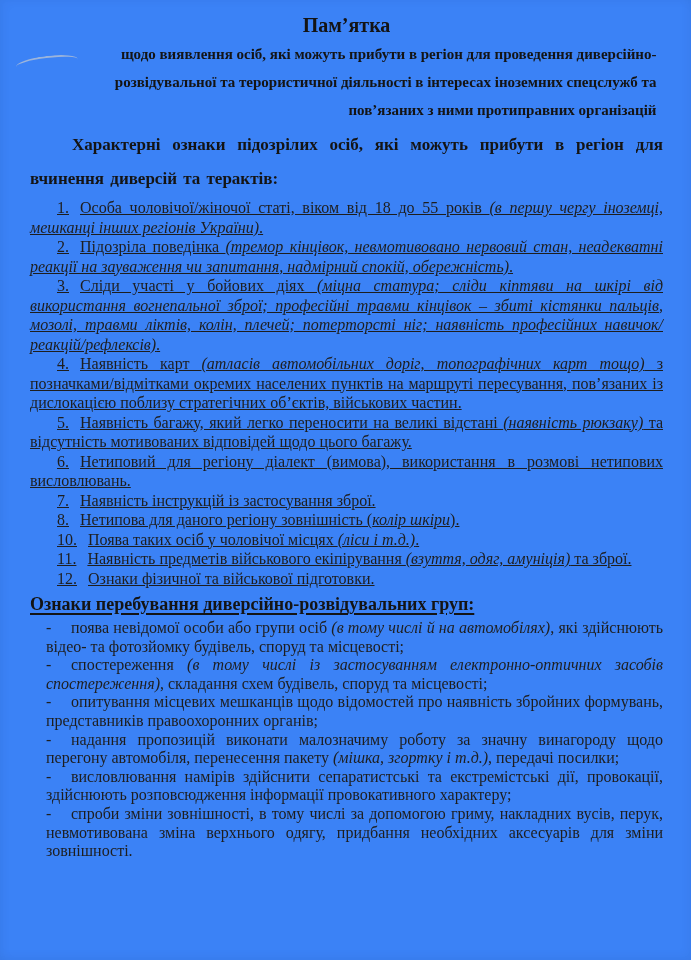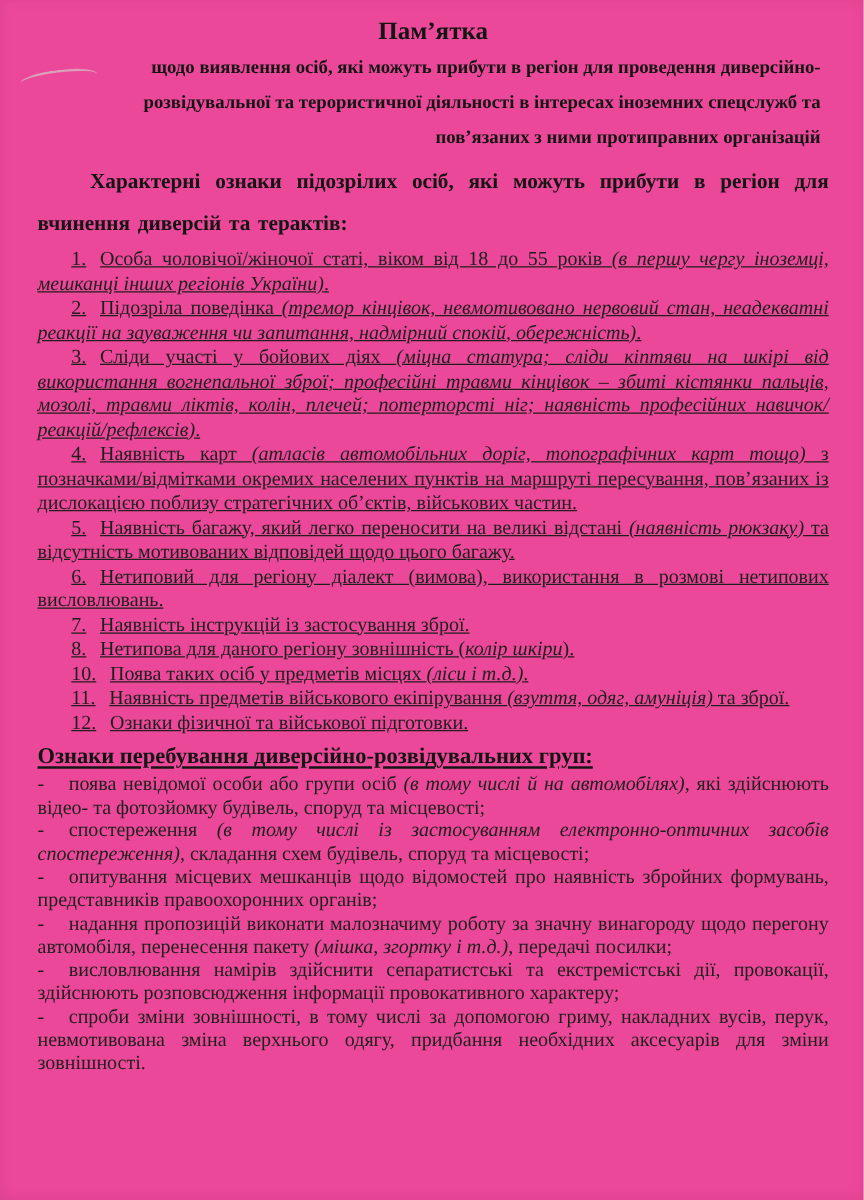--- a/index.html
+++ b/index.html
@@ -6,21 +6,21 @@
     margin: 0;
     padding: 0;
     background: #fdfdfc;
   }
   .doc {
     position: relative;
     width: 691px;
     height: 960px;
     box-sizing: border-box;
     padding: 10px 28px 4px 30px;
-    background: #ec4899;
+    background: #3b82f6;
     overflow: hidden;
     font-family: "Liberation Serif", "DejaVu Serif", serif;
     color: #1e1e1e;
     box-shadow: inset -3px -4px 10px rgba(0,0,0,0.035), inset 4px 2px 10px rgba(0,0,0,0.03);
   }
   .smudge {
     position: absolute;
     top: 56px;
     left: 16px;
     width: 62px;
@@ -79,20 +79,21 @@
     line-height: 19.5px;
     text-indent: 27px;
     text-decoration: underline;
   }
   .num-item .marker {
     margin-right: 11px;
   }
   .dash-item {
     line-height: 18.6px;
     text-indent: 0;
+    margin-left: 16px;
   }
   .dash-item .marker {
     display: inline-block;
     width: 25px;
   }
   .it {
     font-style: italic;
   }
 </style>
 </head>
@@ -107,21 +108,21 @@
   <p class="heading1">Характерні ознаки підозрілих осіб, які можуть прибути в регіон для вчинення диверсій та терактів:</p>
   <div id="list1">
       <p class="item num-item"><span class="marker">1.</span><span>Особа чоловічої/жіночої статі, віком від 18 до 55 років </span><span class="it">(в першу чергу іноземці, мешканці інших регіонів України)</span><span>.</span></p>
       <p class="item num-item"><span class="marker">2.</span><span>Підозріла поведінка </span><span class="it">(тремор кінцівок, невмотивовано нервовий стан, неадекватні реакції на зауваження чи запитання, надмірний спокій, обережність)</span><span>.</span></p>
       <p class="item num-item"><span class="marker">3.</span><span>Сліди участі у бойових діях </span><span class="it">(міцна статура; сліди кіптяви на шкірі від використання вогнепальної зброї; професійні травми кінцівок – збиті кістянки пальців, мозолі, травми ліктів, колін, плечей; потерторсті ніг; наявність професійних навичок/реакцій/рефлексів)</span><span>.</span></p>
       <p class="item num-item"><span class="marker">4.</span><span>Наявність карт </span><span class="it">(атласів автомобільних доріг, топографічних карт тощо)</span><span> з позначками/відмітками окремих населених пунктів на маршруті пересування, пов’язаних із дислокацією поблизу стратегічних об’єктів, військових частин.</span></p>
       <p class="item num-item"><span class="marker">5.</span><span>Наявність багажу, який легко переносити на великі відстані </span><span class="it">(наявність рюкзаку)</span><span> та відсутність мотивованих відповідей щодо цього багажу.</span></p>
       <p class="item num-item"><span class="marker">6.</span><span>Нетиповий для регіону діалект (вимова), використання в розмові нетипових висловлювань.</span></p>
       <p class="item num-item"><span class="marker">7.</span><span>Наявність інструкцій із застосування зброї.</span></p>
       <p class="item num-item"><span class="marker">8.</span><span>Нетипова для даного регіону зовнішність (</span><span class="it">колір шкіри</span><span>).</span></p>
-      <p class="item num-item"><span class="marker">10.</span><span>Поява таких осіб у предметів місцях </span><span class="it">(ліси і т.д.)</span><span>.</span></p>
+      <p class="item num-item"><span class="marker">10.</span><span>Поява таких осіб у чоловічої місцях </span><span class="it">(ліси і т.д.)</span><span>.</span></p>
       <p class="item num-item"><span class="marker">11.</span><span>Наявність предметів військового екіпірування </span><span class="it">(взуття, одяг, амуніція)</span><span> та зброї.</span></p>
       <p class="item num-item"><span class="marker">12.</span><span>Ознаки фізичної та військової підготовки.</span></p>
     </div>
 
   <p class="heading2">Ознаки перебування диверсійно-розвідувальних груп:</p>
   <div id="list2">
       <p class="item dash-item"><span class="marker">-</span><span>поява невідомої особи або групи осіб </span><span class="it">(в тому числі й на автомобілях)</span><span>, які здійснюють відео- та фотозйомку будівель, споруд та місцевості;</span></p>
       <p class="item dash-item"><span class="marker">-</span><span>спостереження </span><span class="it">(в тому числі із застосуванням електронно-оптичних засобів спостереження)</span><span>, складання схем будівель, споруд та місцевості;</span></p>
       <p class="item dash-item"><span class="marker">-</span><span>опитування місцевих мешканців щодо відомостей про наявність збройних формувань, представників правоохоронних органів;</span></p>
       <p class="item dash-item"><span class="marker">-</span><span>надання пропозицій виконати малозначиму роботу за значну винагороду щодо перегону автомобіля, перенесення пакету </span><span class="it">(мішка, згортку і т.д.)</span><span>, передачі посилки;</span></p>

